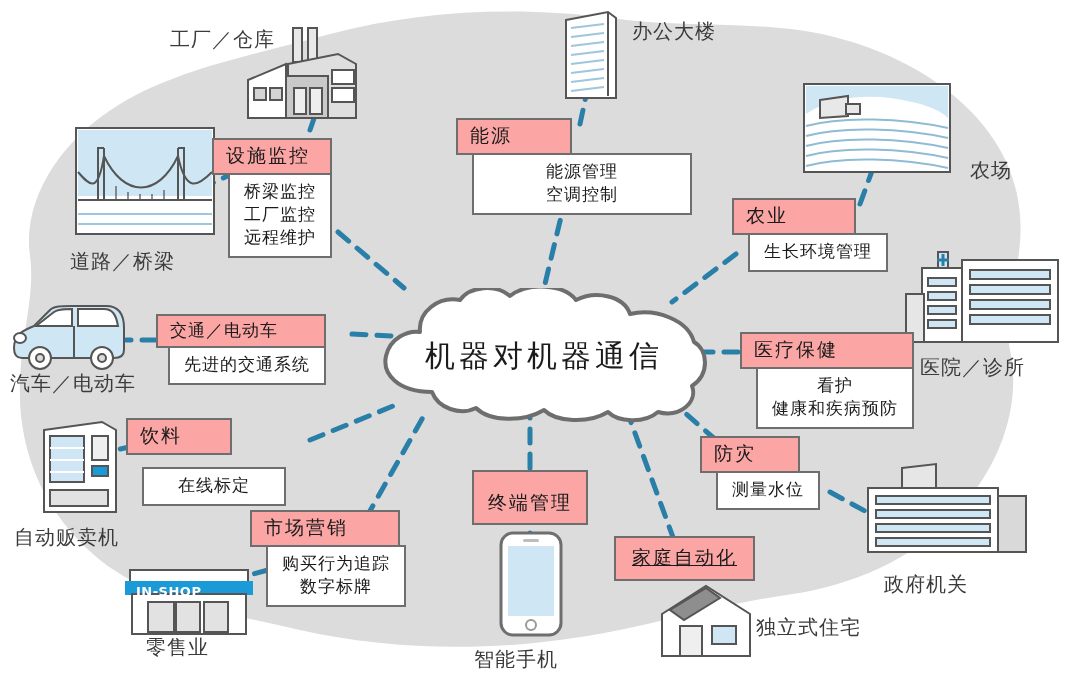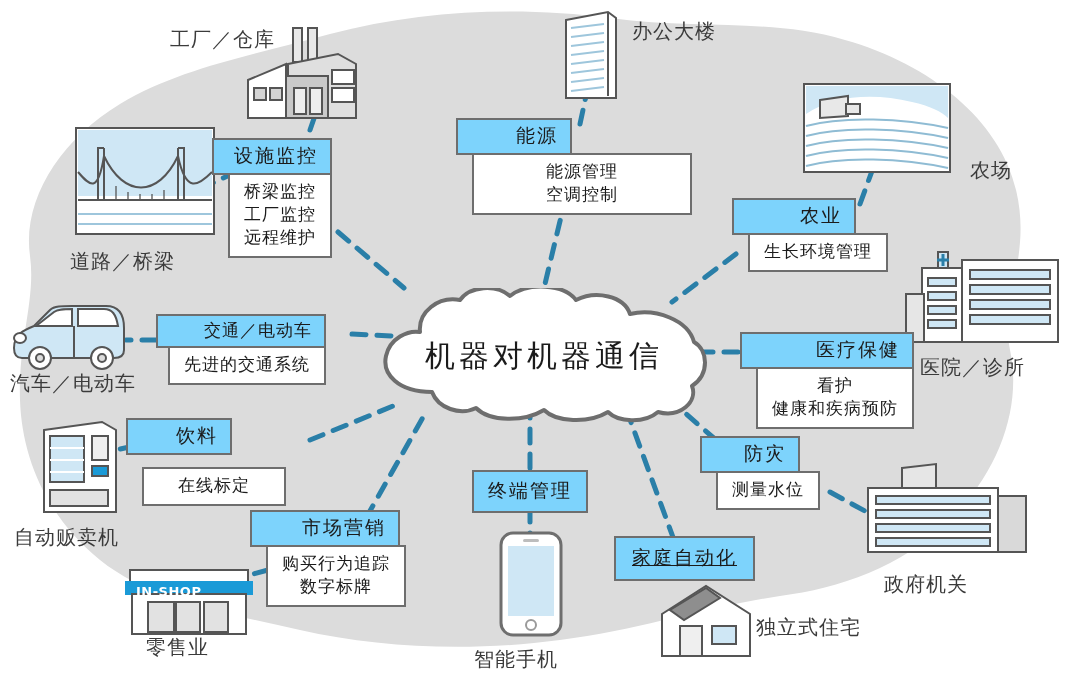--- a/index.html
+++ b/index.html
@@ -16,28 +16,28 @@
   .icon-art{position:absolute;z-index:2;}
   .icon-art svg{display:block;}
   .place-label{
     position:absolute;z-index:5;
     color:#3b3b3b;font-size:20px;letter-spacing:1px;
     white-space:nowrap;font-weight:500;
   }
   
   .card{position:absolute;z-index:6;}
   .card-head{
-    background:#7dd3fc;
+    background:#fca5a5;
     border:2px solid #6e6e6e;
     color:#1b1b1b;
     font-size:19px;
     letter-spacing:2px;
     padding:3px 12px 4px 12px;
     white-space:nowrap;
-    text-align:right;
+    text-align:left;
     position:relative;
     z-index:2;
     box-sizing:border-box;
   }
   .card-body{
     background:#ffffff;
     border:2px solid #6e6e6e;
     color:#1b1b1b;
     font-size:17px;
     letter-spacing:1px;
@@ -400,16 +400,16 @@
   </div>
 
   <div class="card" style="left:156px;top:314px;">
     <div class="card-head" style="font-size:17px;letter-spacing:1px;">交通／电动车</div>
     <div class="card-body" style="margin-left:12px;">
       <div>先进的交通系统</div>
     </div>
   </div>
 
   <div class="card solo" style="left:472px;top:470px;">
-    <div class="card-head" style="padding:6px 14px 7px 14px;">终端管理</div>
+    <div class="card-head" style="padding:18px 14px 7px 14px;">终端管理</div>
   </div>
 
 </div>
 
 </body></html>

